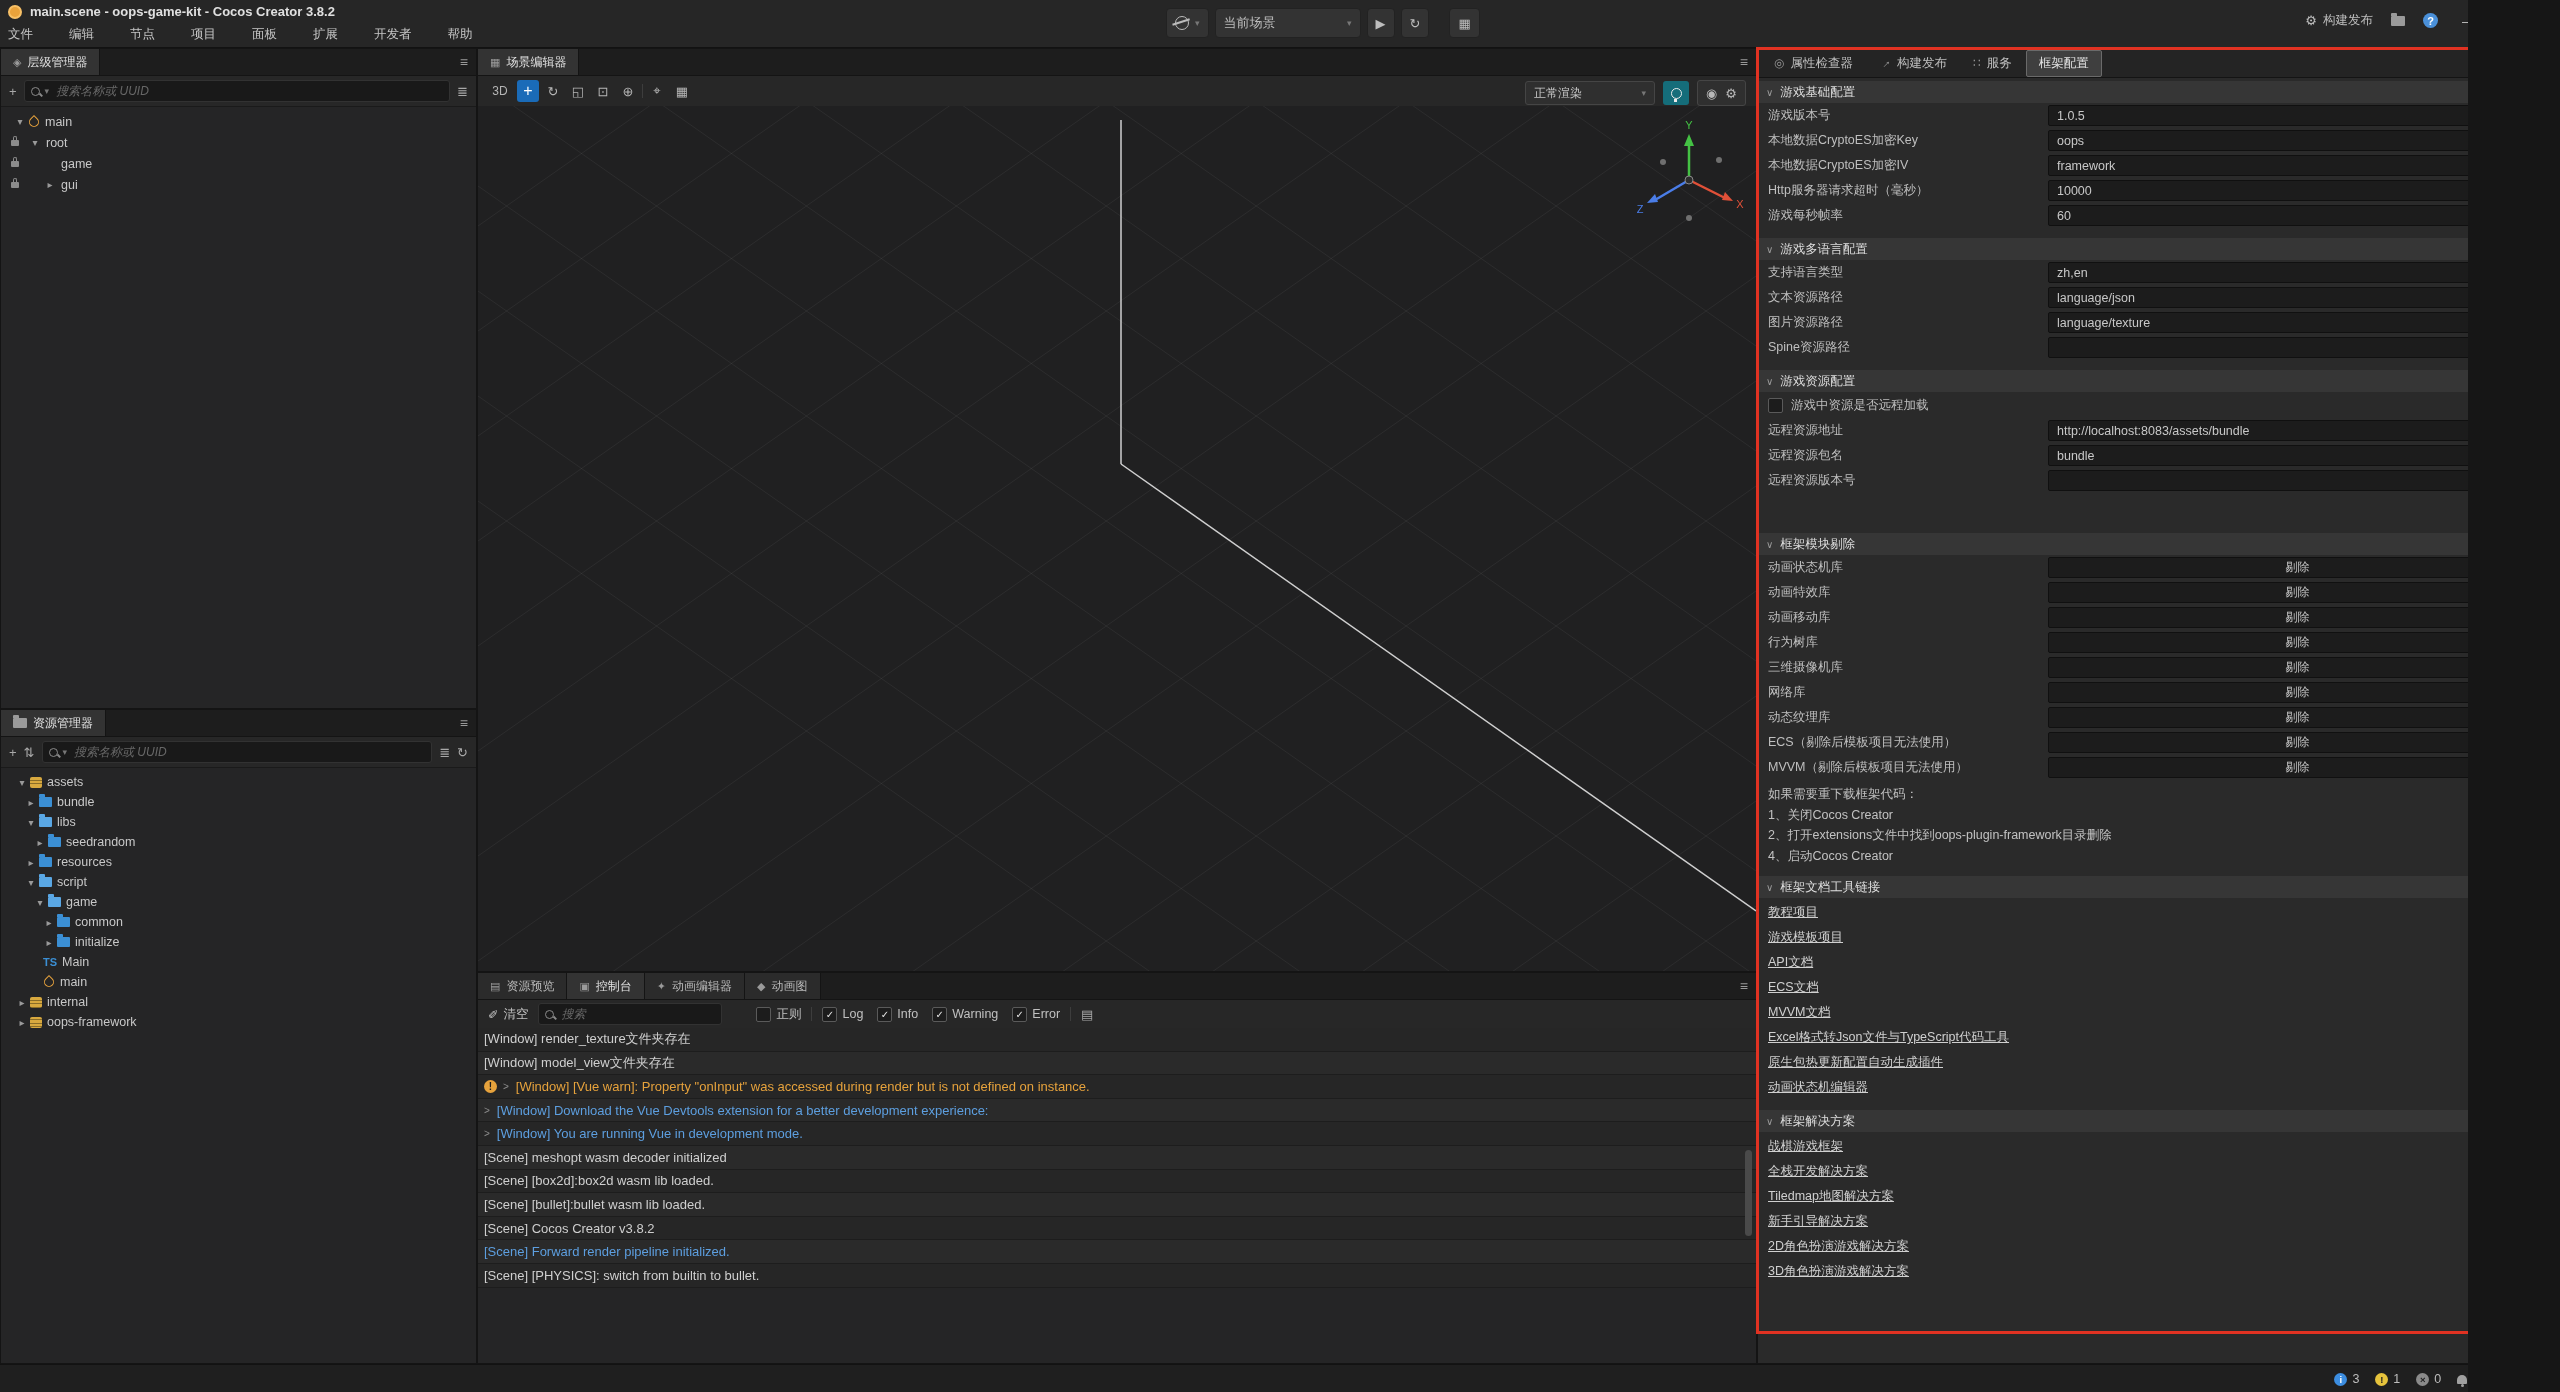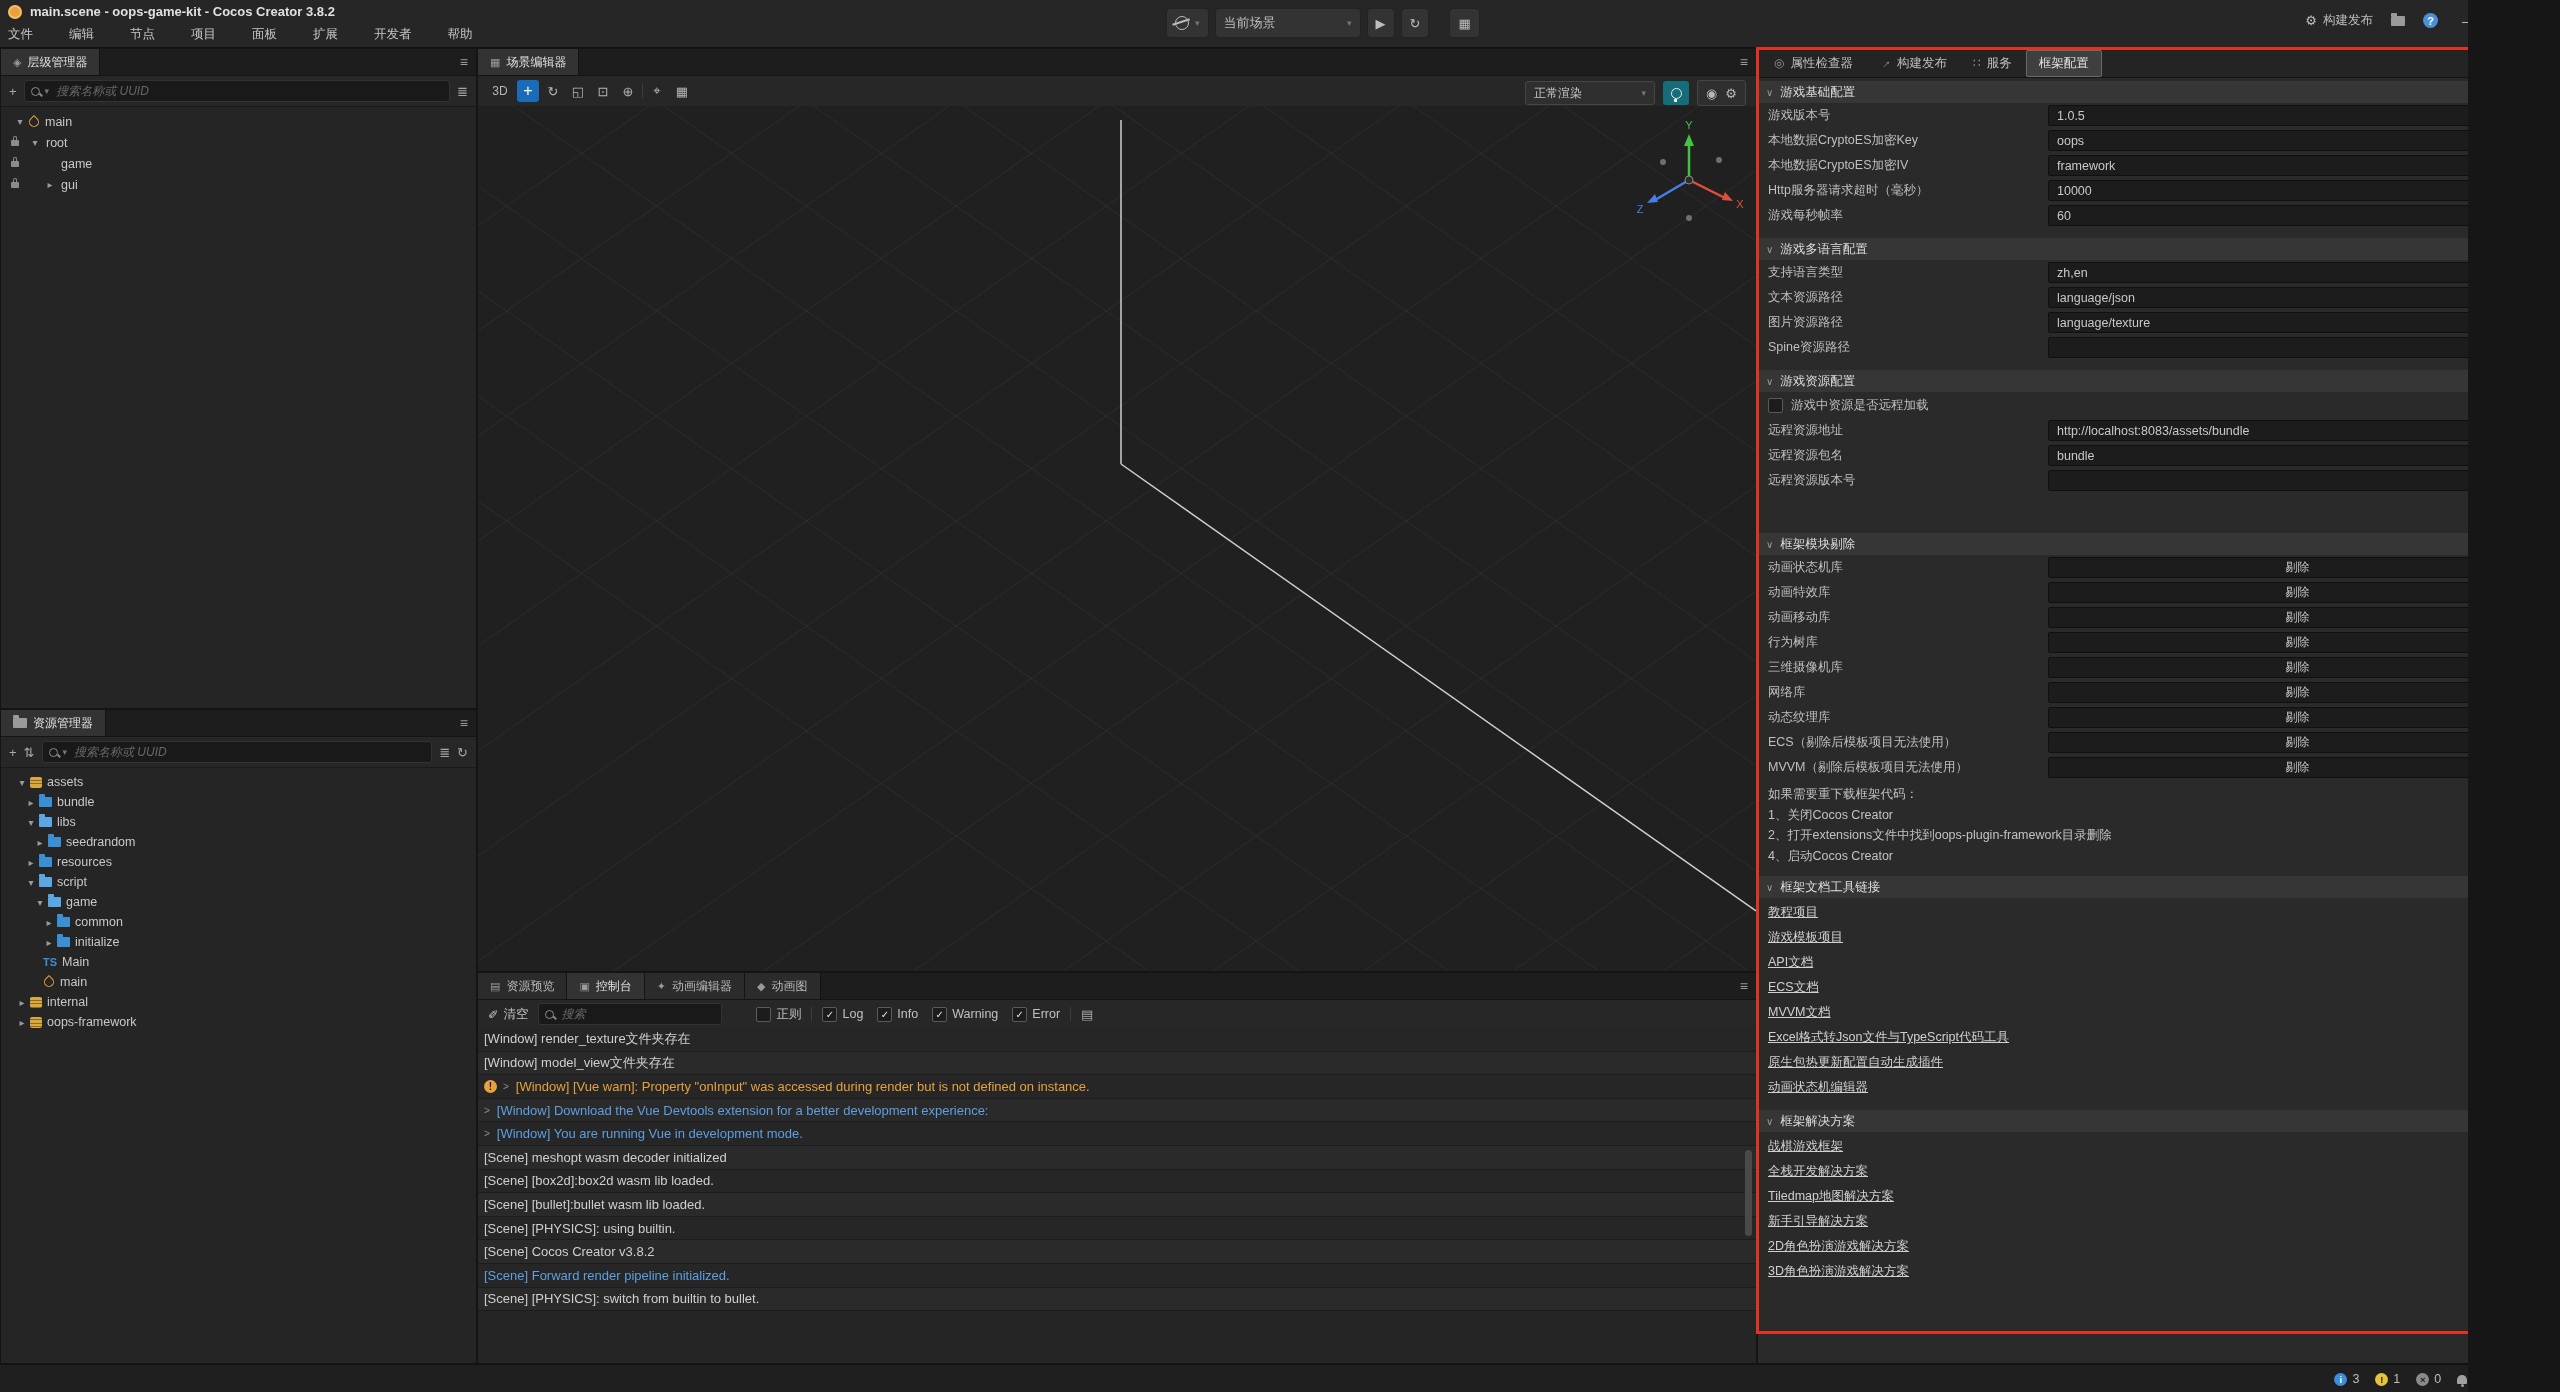--- a/index.html
+++ b/index.html
@@ -466,23 +466,20 @@
         <div class="logrow log">
           <span>[Scene] meshopt wasm decoder initialized</span>
         </div>
         <div class="logrow log">
           <span>[Scene] [box2d]:box2d wasm lib loaded.</span>
         </div>
         <div class="logrow log">
           <span>[Scene] [bullet]:bullet wasm lib loaded.</span>
         </div>
         <div class="logrow log">
-          <span>[Scene] [PHYSICS]: using builtin.</span>
-        </div>
-        <div class="logrow log">
           <span>[Scene] Cocos Creator v3.8.2</span>
         </div>
         <div class="logrow info">
           <span>[Scene] Forward render pipeline initialized.</span>
         </div>
         <div class="logrow log">
           <span>[Scene] [PHYSICS]: switch from builtin to bullet.</span>
         </div>
       </div>
   </div>

